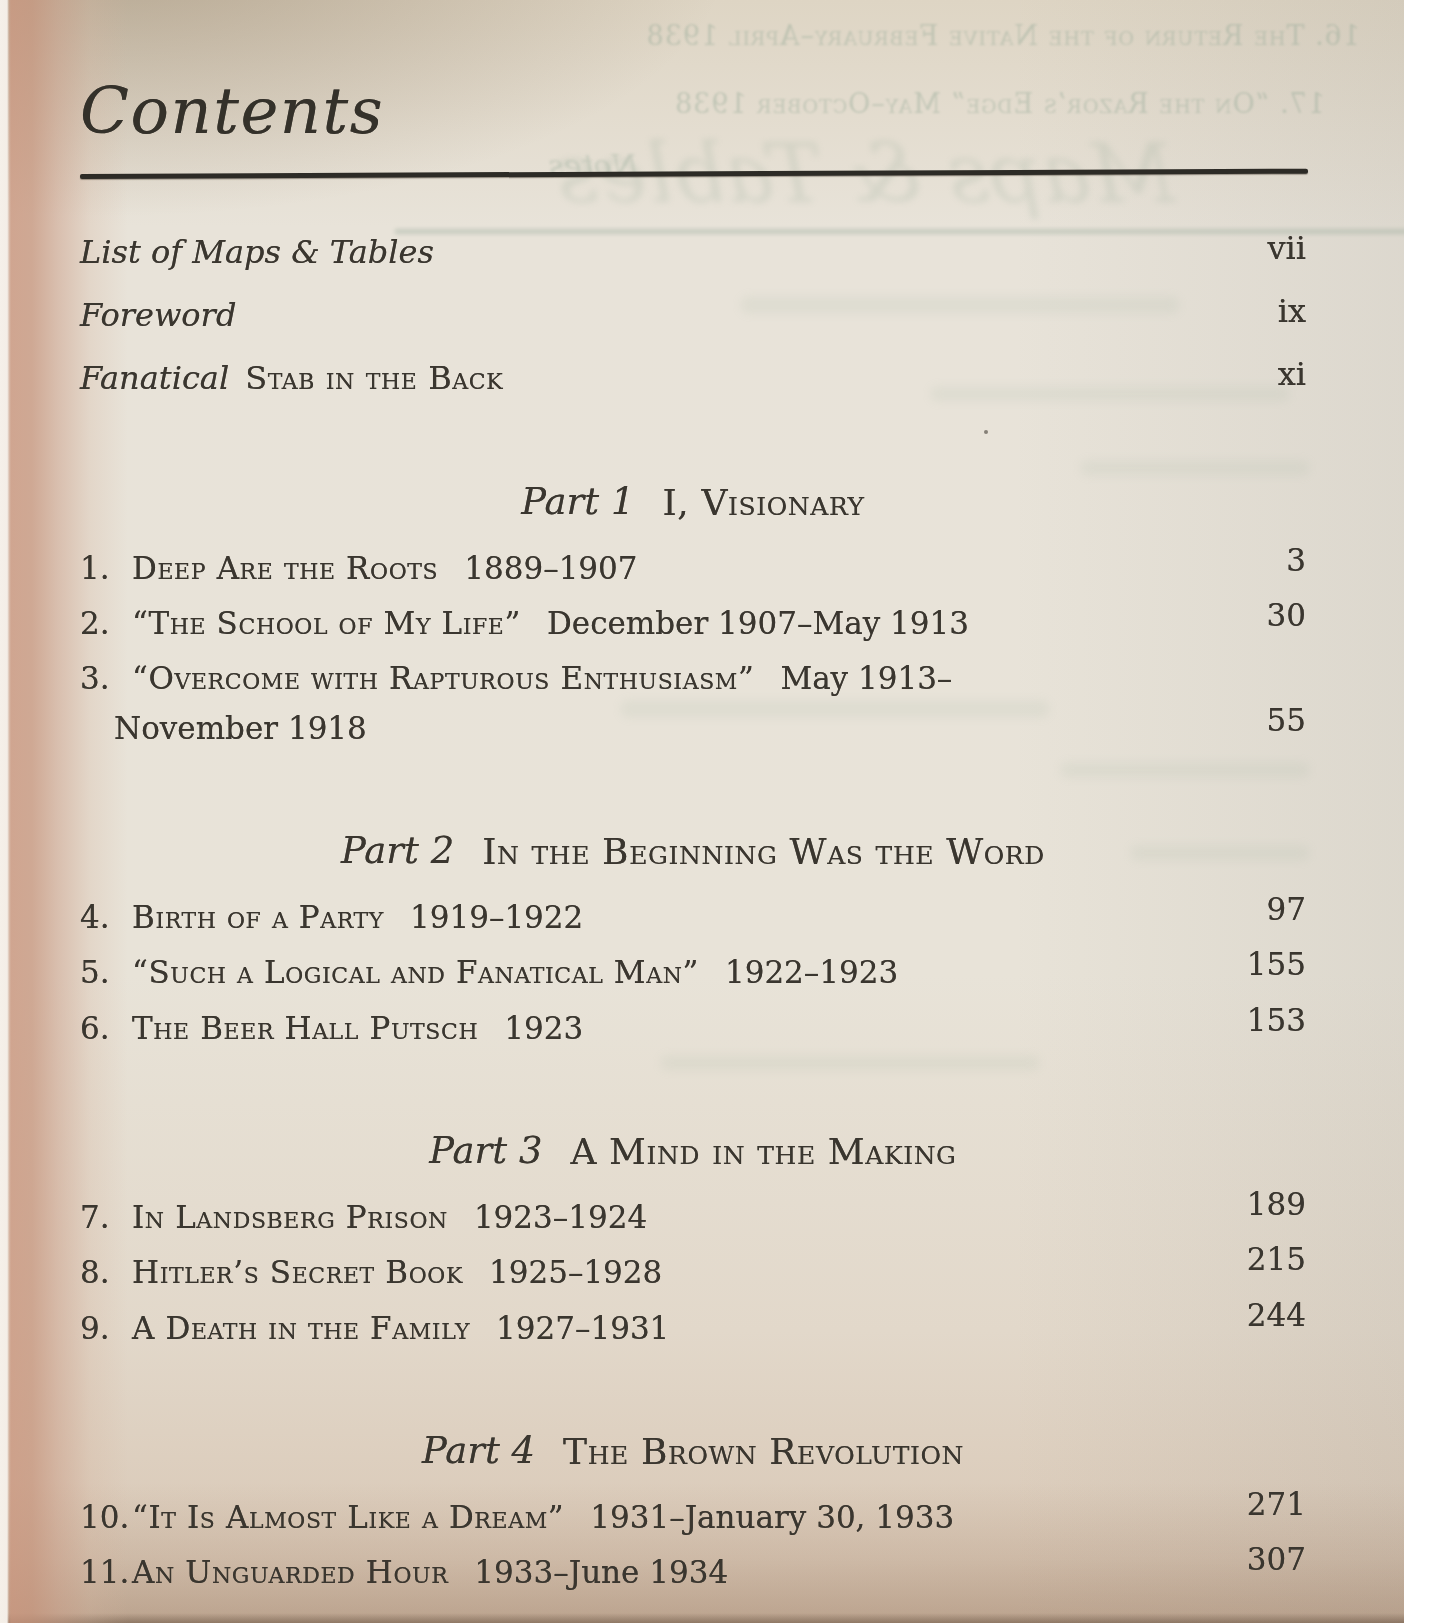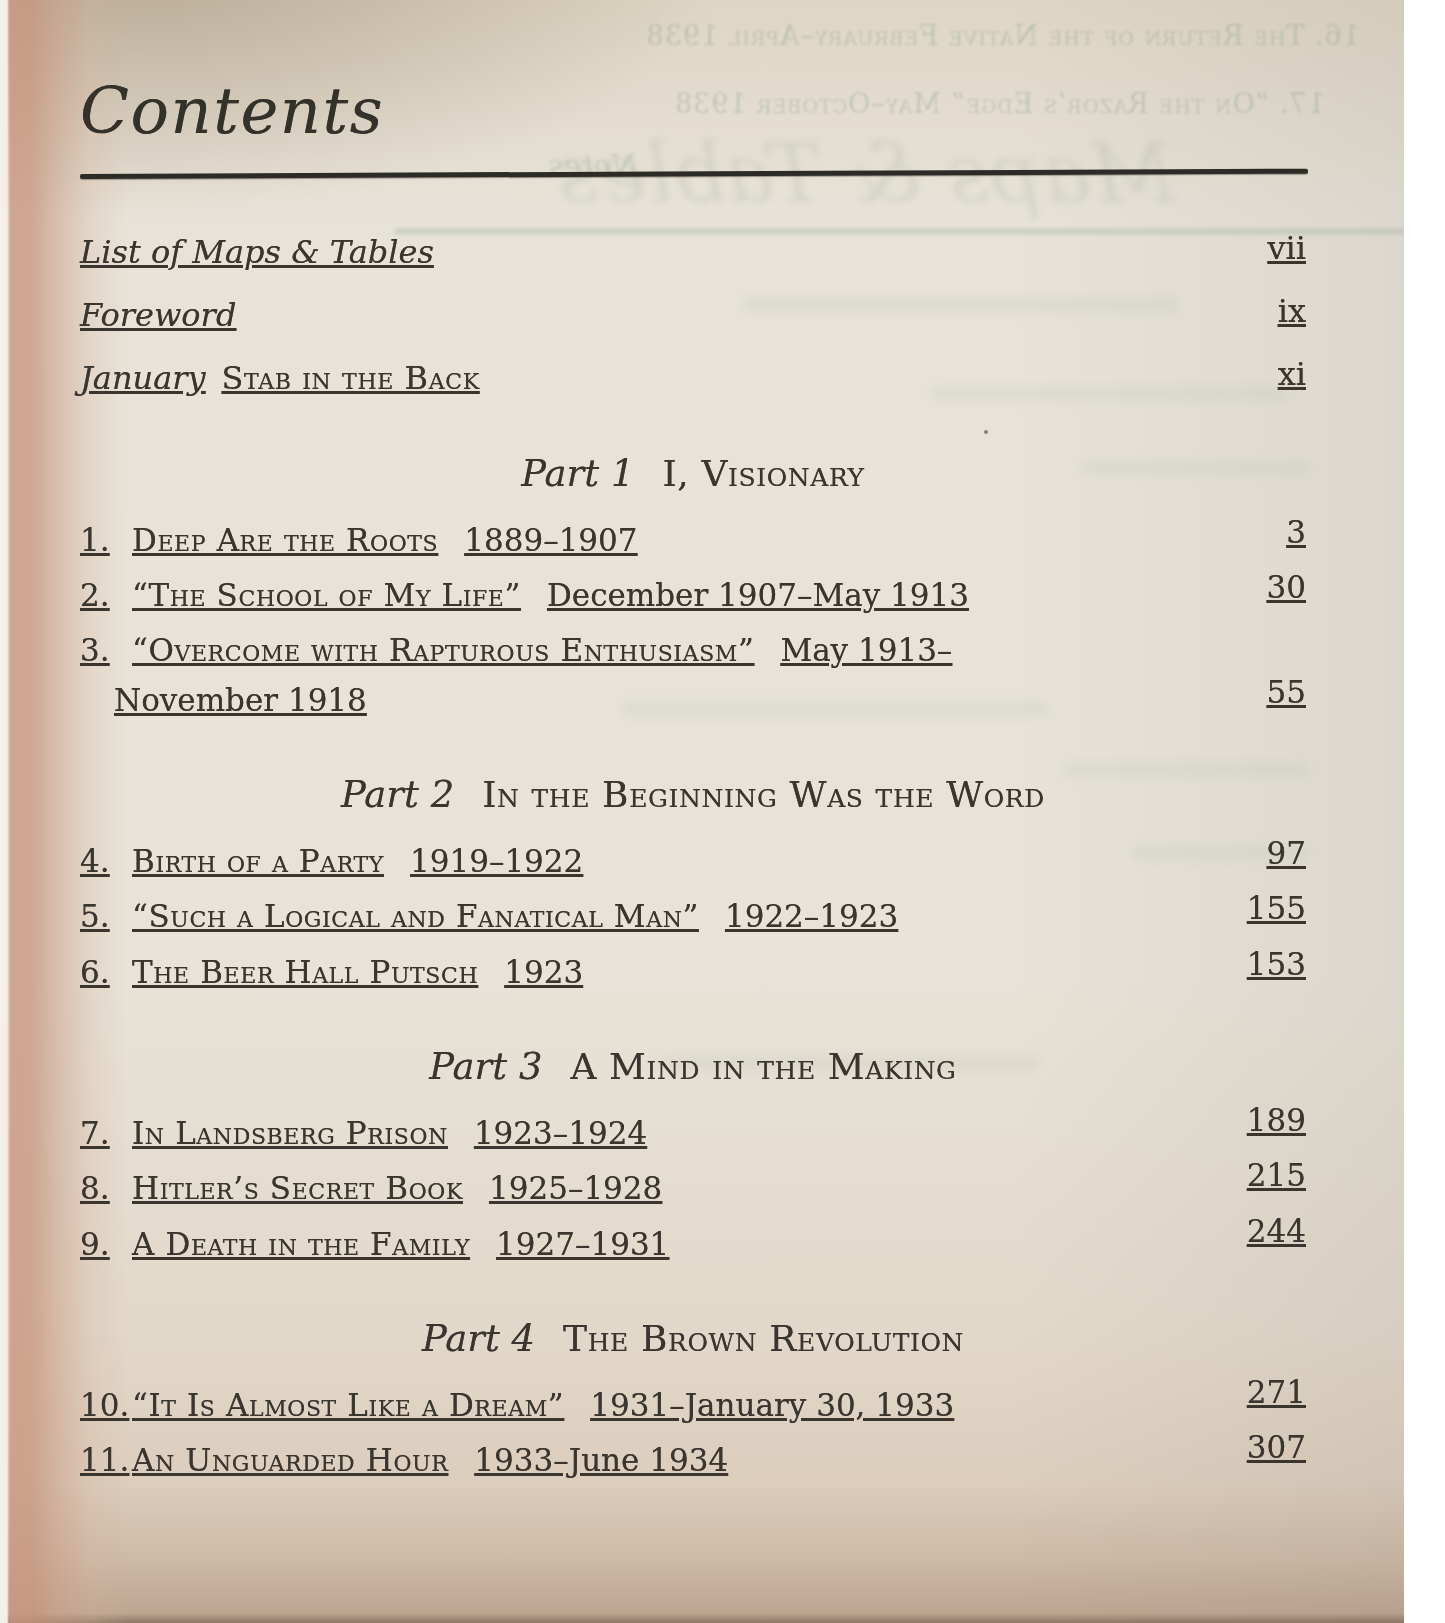--- a/index.html
+++ b/index.html
@@ -40,31 +40,31 @@
   .content{position:absolute;left:80px;top:74px;width:1226px;color:#3a362f;
     text-shadow:0 0 0.6px rgba(58,54,47,0.75);}
   .sc{font-variant:small-caps;letter-spacing:0.6px;}
   .ital{font-style:italic;}
 
   .page-title{margin:0;font-size:64px;line-height:1.18;font-style:italic;font-weight:normal;
     color:#34312a;letter-spacing:1.5px;}
   .rule{height:5px;width:1228px;background:#2d2b26;margin-top:24px;border-radius:2px;
     box-shadow:0 1px 1px rgba(70,60,48,0.45);transform:rotate(-0.25deg);transform-origin:left center;}
 
-  .row{display:flex;align-items:flex-end;font-size:31px;line-height:1.2;margin-top:18px;text-decoration:underline;}
+  .row{display:flex;align-items:flex-end;font-size:31px;line-height:1.2;margin-top:18px;}
   .spacer{flex:1 1 auto;}
   .pg{position:relative;top:-8px;flex:0 0 auto;}
   .pg-roman{top:-4px;}
   .pg-low{top:-13px;}
 
   .fm{font-size:32px;margin-top:25px;}
   .fm-first{margin-top:54px;}
   .fm-prefix{margin-right:16px;}
 
-  .part-head{display:flex;justify-content:center;align-items:center;gap:28px;margin-top:54px;line-height:1.2;}
+  .part-head{display:flex;justify-content:center;align-items:flex-end;gap:28px;margin-top:82px;line-height:1.2;}
   .part-label{font-style:italic;font-size:37px;}
   .part-title{font-size:36px;}
   .part-head + .row{margin-top:26px;}
 
   .chapter .num{display:inline-block;flex:0 0 auto;width:52px;}
   .chapter .dates{margin-left:26px;white-space:nowrap;}
   .chapter .title{white-space:nowrap;}
   .row-cont{margin-top:12px;padding-left:26px;}
 </style>
 </head>
@@ -96,21 +96,21 @@
       <span class="ital">List of Maps &amp; Tables</span>
       <span class="spacer"></span>
       <span class="pg pg-roman">vii</span>
     </div>
     <div class="row fm">
       <span class="ital">Foreword</span>
       <span class="spacer"></span>
       <span class="pg pg-roman">ix</span>
     </div>
     <div class="row fm">
-      <span class="ital fm-prefix">January</span>
+      <span class="ital fm-prefix">Fanatical</span>
       <span class="sc">Stab in the Back</span>
       <span class="spacer"></span>
       <span class="pg pg-roman">xi</span>
     </div>
 
     <div class="part-head">
       <span class="part-label">Part 1</span>
       <span class="part-title sc">I, Visionary</span>
     </div>
     <div class="row chapter">

